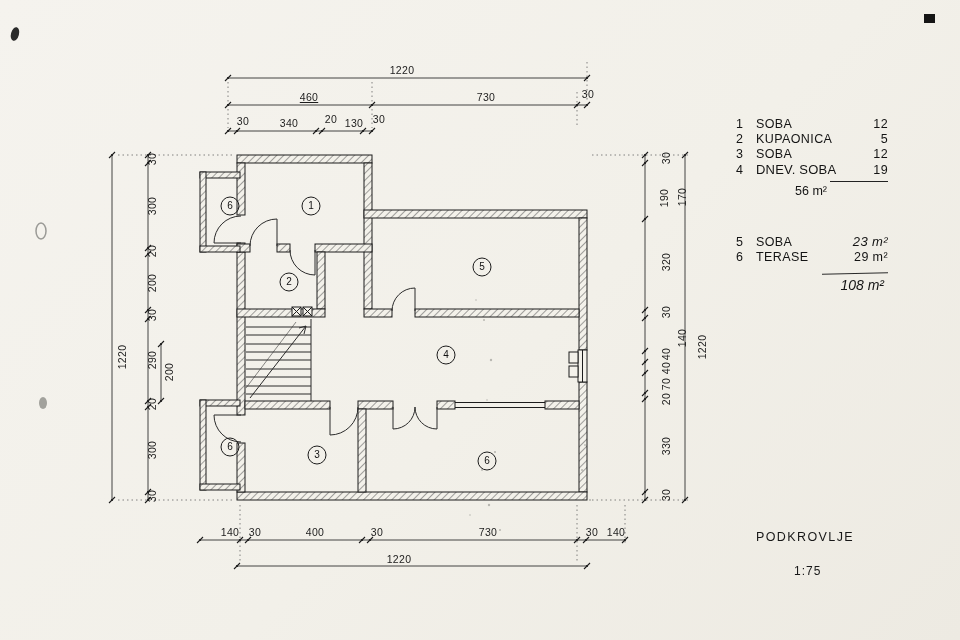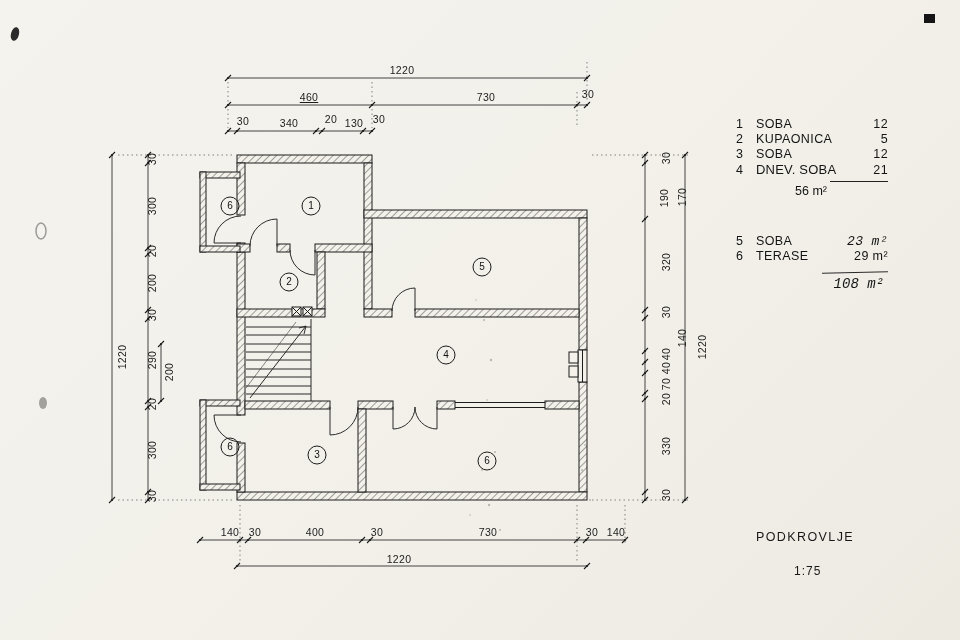--- a/index.html
+++ b/index.html
@@ -15,21 +15,21 @@
   .dim.rot{transform:translate(-50%,-50%) rotate(-90deg)}
   .marker{position:absolute;width:17px;height:17px;line-height:16px;border:1.2px solid #1c1c1c;
        border-radius:50%;text-align:center;font-size:10px;color:#111;
        transform:translate(-50%,-50%);background:transparent}
   .legend{position:absolute;left:736px;top:117px;width:152px;color:#141414}
   .lrow{display:flex;align-items:baseline;font-size:12.5px;line-height:15px;letter-spacing:.4px}
   .lnum{width:20px}
   .lname{flex:1;white-space:nowrap}
   .lname.small{font-size:13px;letter-spacing:.2px}
   .lval{min-width:40px;text-align:right}
-  .hand{font-family:Liberation Mono, monospace;font-style:italic;font-size:13px}
+  .hand{font-family:Liberation Sans, sans-serif;font-style:italic;font-size:13px}
   .subline{border-top:1px solid #222;width:58px;margin:3px 0 2px auto}
   .subtotal{text-align:center;font-size:12.5px;padding-right:2px}
   .gap{height:36px}
   .total-block{margin-top:8px;text-align:right}
   .totline{border-top:1px solid #2a2a2a;width:66px;margin:5px 0 3px auto;transform:rotate(-1.5deg)}
   .total{font-size:14px;padding-right:4px}
   .title{position:absolute;left:756px;top:530px;font-size:12.5px;letter-spacing:1.4px;color:#181818}
   .scale{position:absolute;left:794px;top:564px;font-size:12px;letter-spacing:1px;color:#181818}
 </style>
 </head>
@@ -334,21 +334,21 @@
           <span class="lval">5</span>
         </div>
         <div class="lrow">
           <span class="lnum">3</span>
           <span class="lname">SOBA</span>
           <span class="lval">12</span>
         </div>
         <div class="lrow">
           <span class="lnum">4</span>
           <span class="lname small">DNEV. SOBA</span>
-          <span class="lval">21</span>
+          <span class="lval">19</span>
         </div>
       </div>
     <div class="subline"></div>
     <div class="subtotal">56 m²</div>
     <div class="gap"></div>
     <div id="legend-rows2">
         <div class="lrow">
           <span class="lnum">5</span>
           <span class="lname">SOBA</span>
           <span class="lval hand">23 m²</span>

